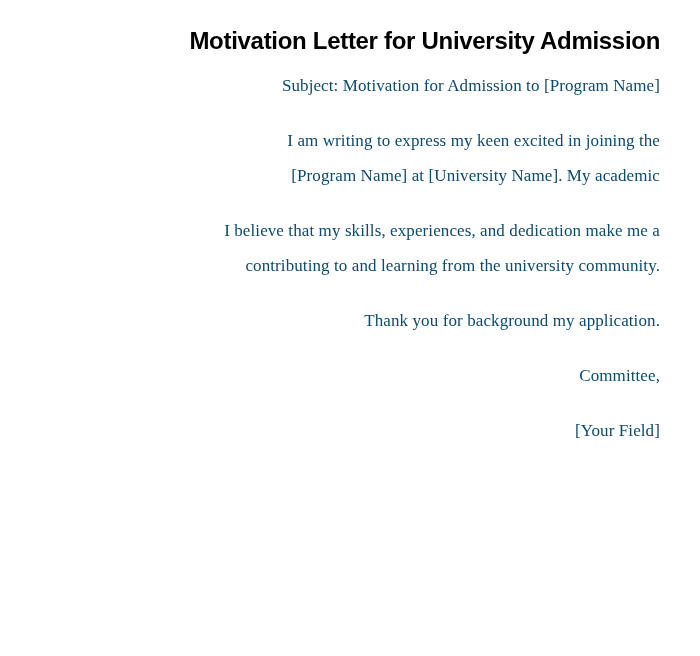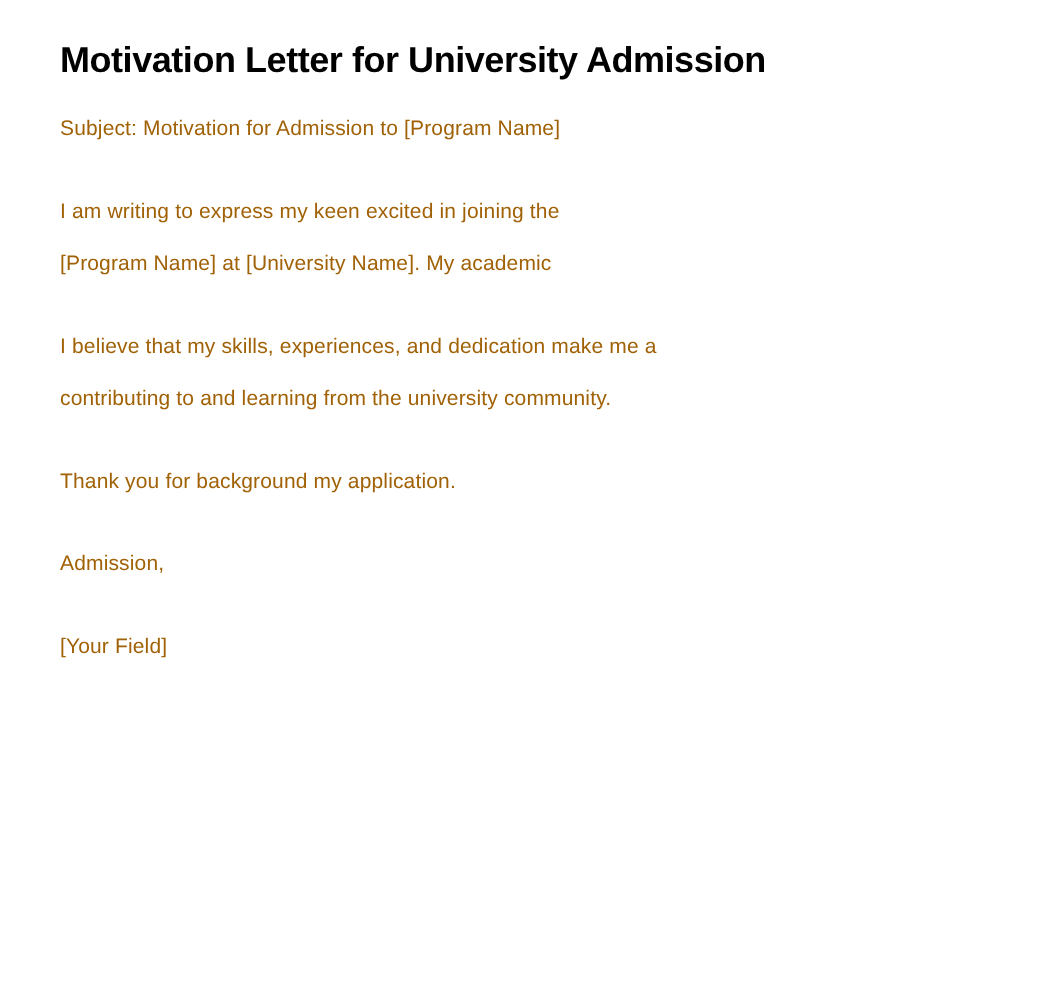--- a/index.html
+++ b/index.html
@@ -13,37 +13,39 @@
       overflow: hidden;
       position: relative;
       color: #111111;
       font-family: "Liberation Sans", sans-serif;
     }
     .doc {
       position: absolute;
       left: 40px;
       top: 24px;
       width: 620px;
+      text-align: right;
     }
     .title {
       font-family: "Liberation Sans", sans-serif;
       font-weight: bold;
       font-size: 24px;
       line-height: 34px;
       margin: 0 0 10px 0;
       color: #000000;
       letter-spacing: -0.3px;
       white-space: nowrap;
     }
     .para {
-      font-size: 14px;
+      font-size: 17px;
       line-height: 35px;
       margin: 0 0 20px 0;
-      color: #a16207;
+      color: #0c4a6e;
       letter-spacing: 0.1px;
+      font-family: Liberation Serif, serif;
     }
     .line {
       display: block;
       white-space: nowrap;
     }
   </style>
 </head>
 <body>
 
 <div class="doc">
@@ -57,16 +59,16 @@
     <span class="line">[Program Name] at [University Name]. My academic</span>
   </p>
 
   <p class="para">
     <span class="line">I believe that my skills, experiences, and dedication make me a</span>
     <span class="line">contributing to and learning from the university community.</span>
   </p>
 
   <p class="para">Thank you for background my application.</p>
 
-  <p class="para">Admission,</p>
+  <p class="para">Committee,</p>
 
   <p class="para">[Your Field]</p>
 </div>
 
 </body></html>

